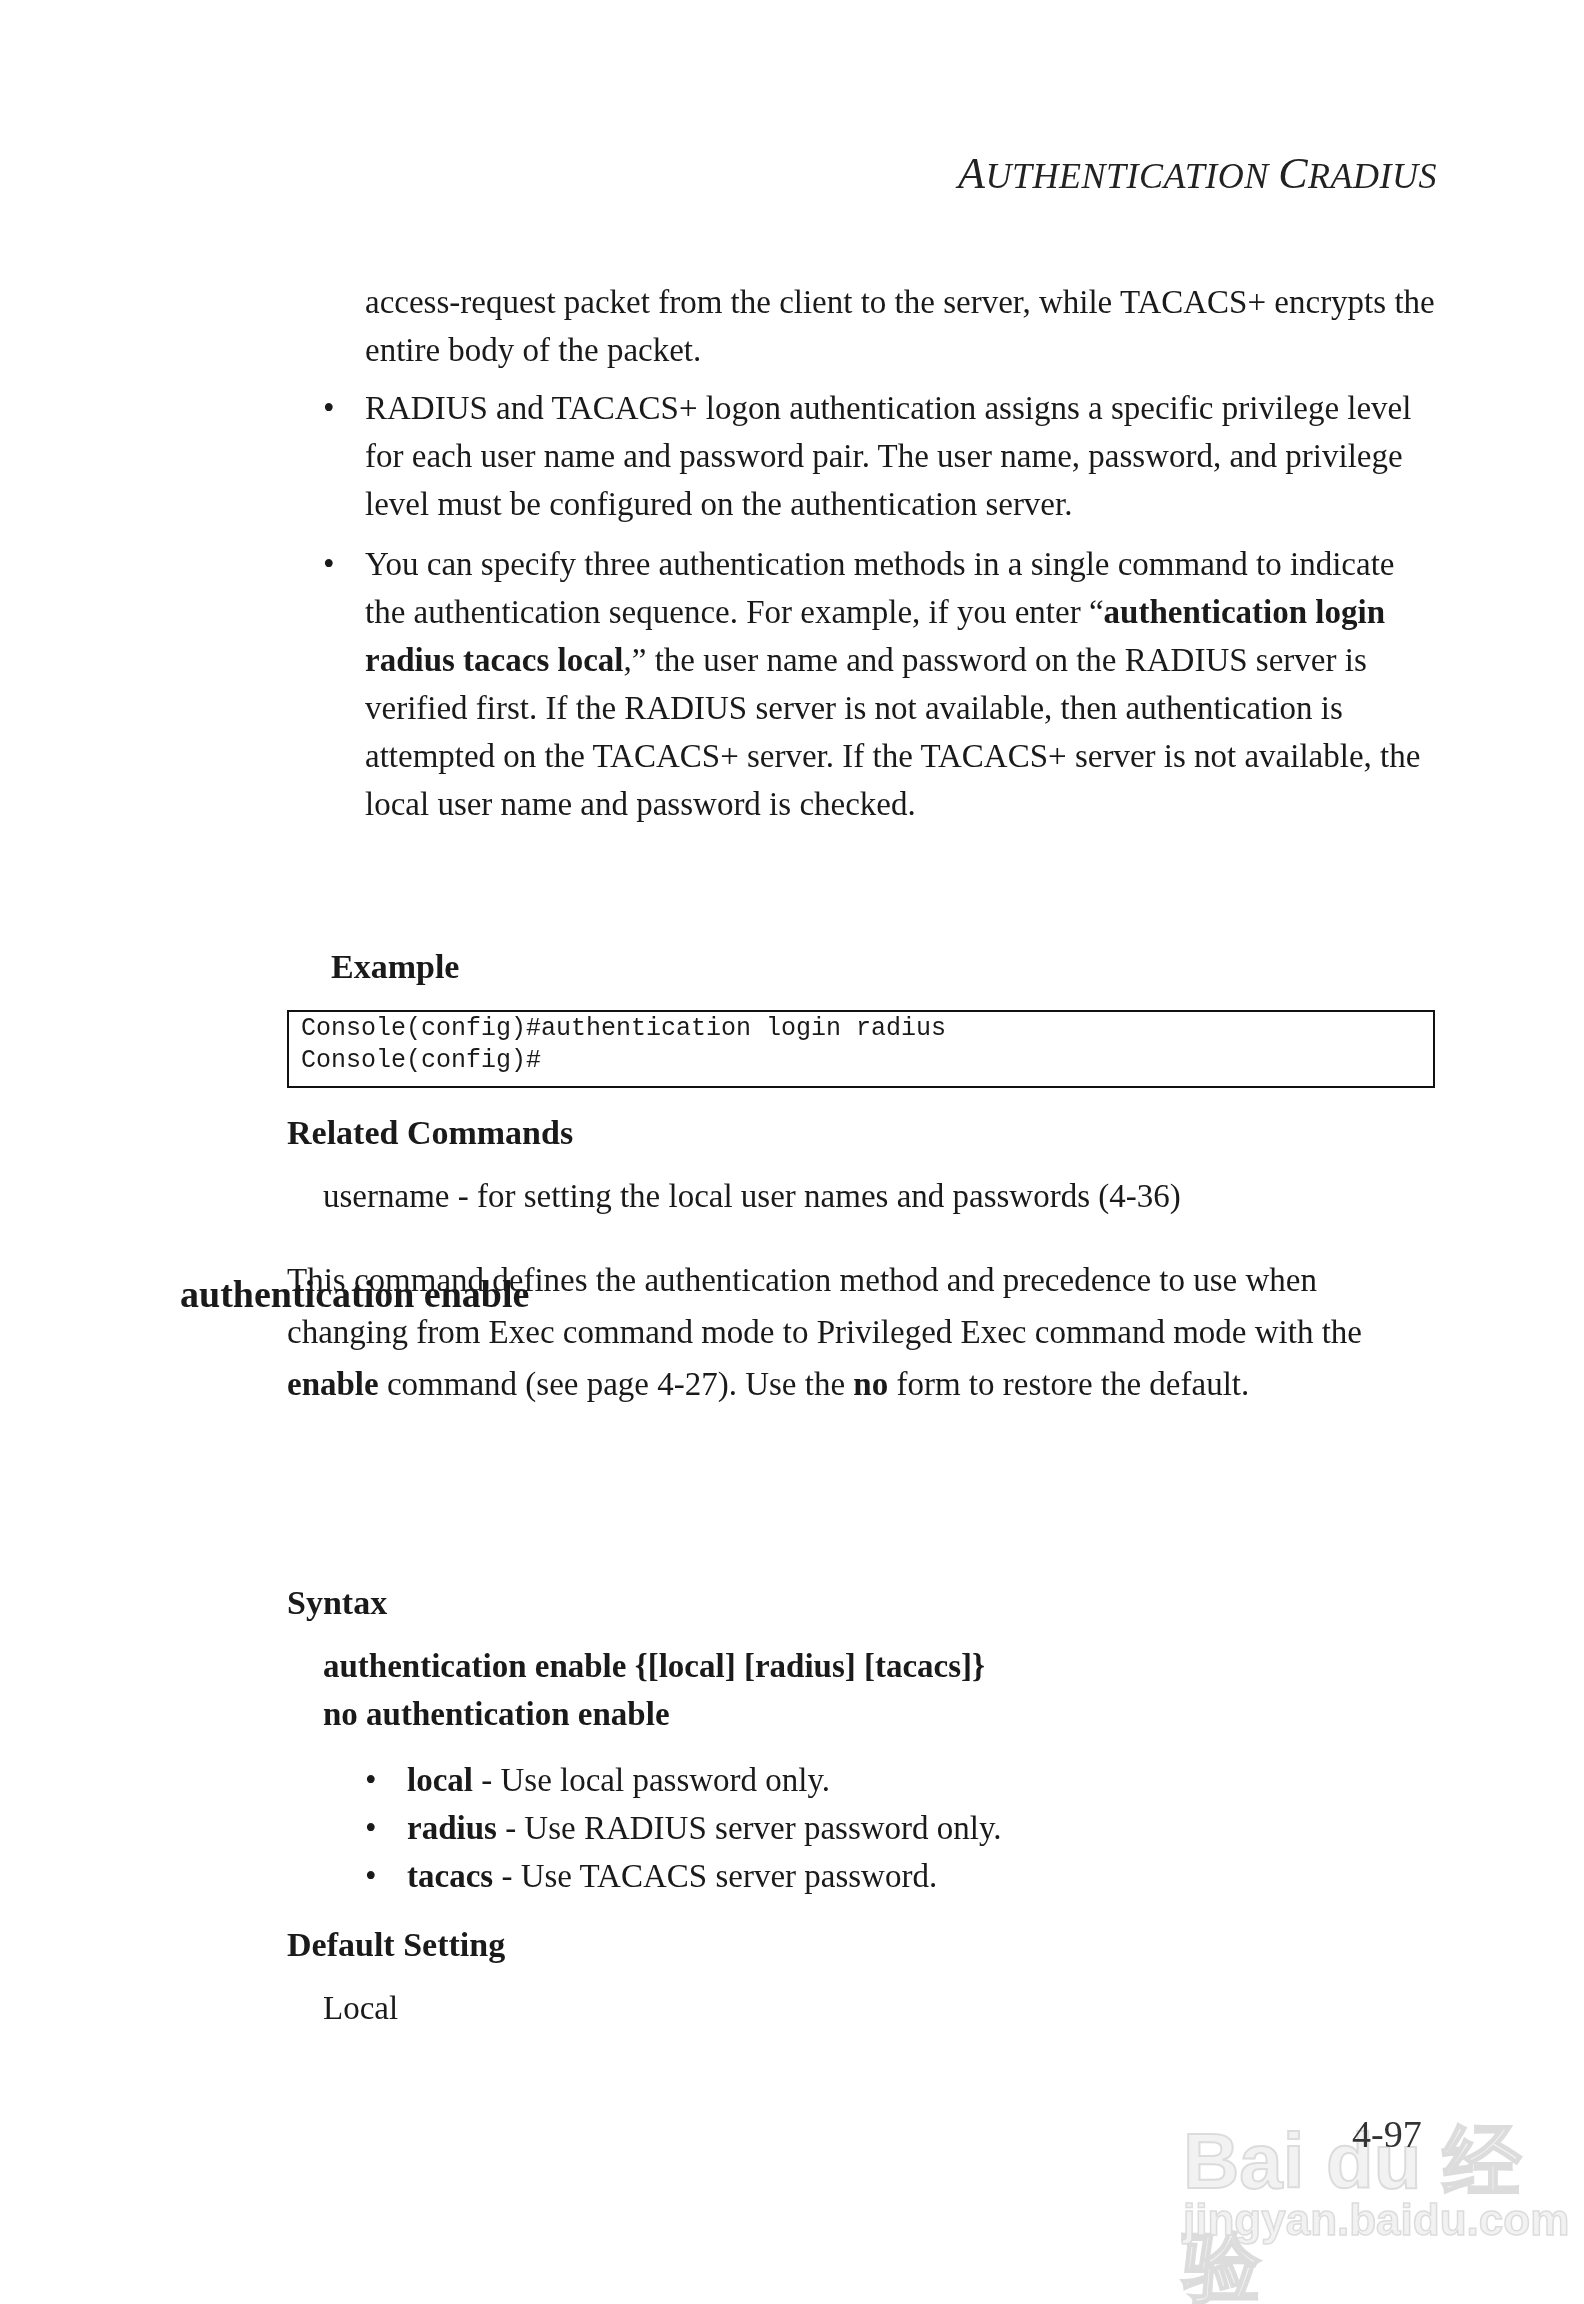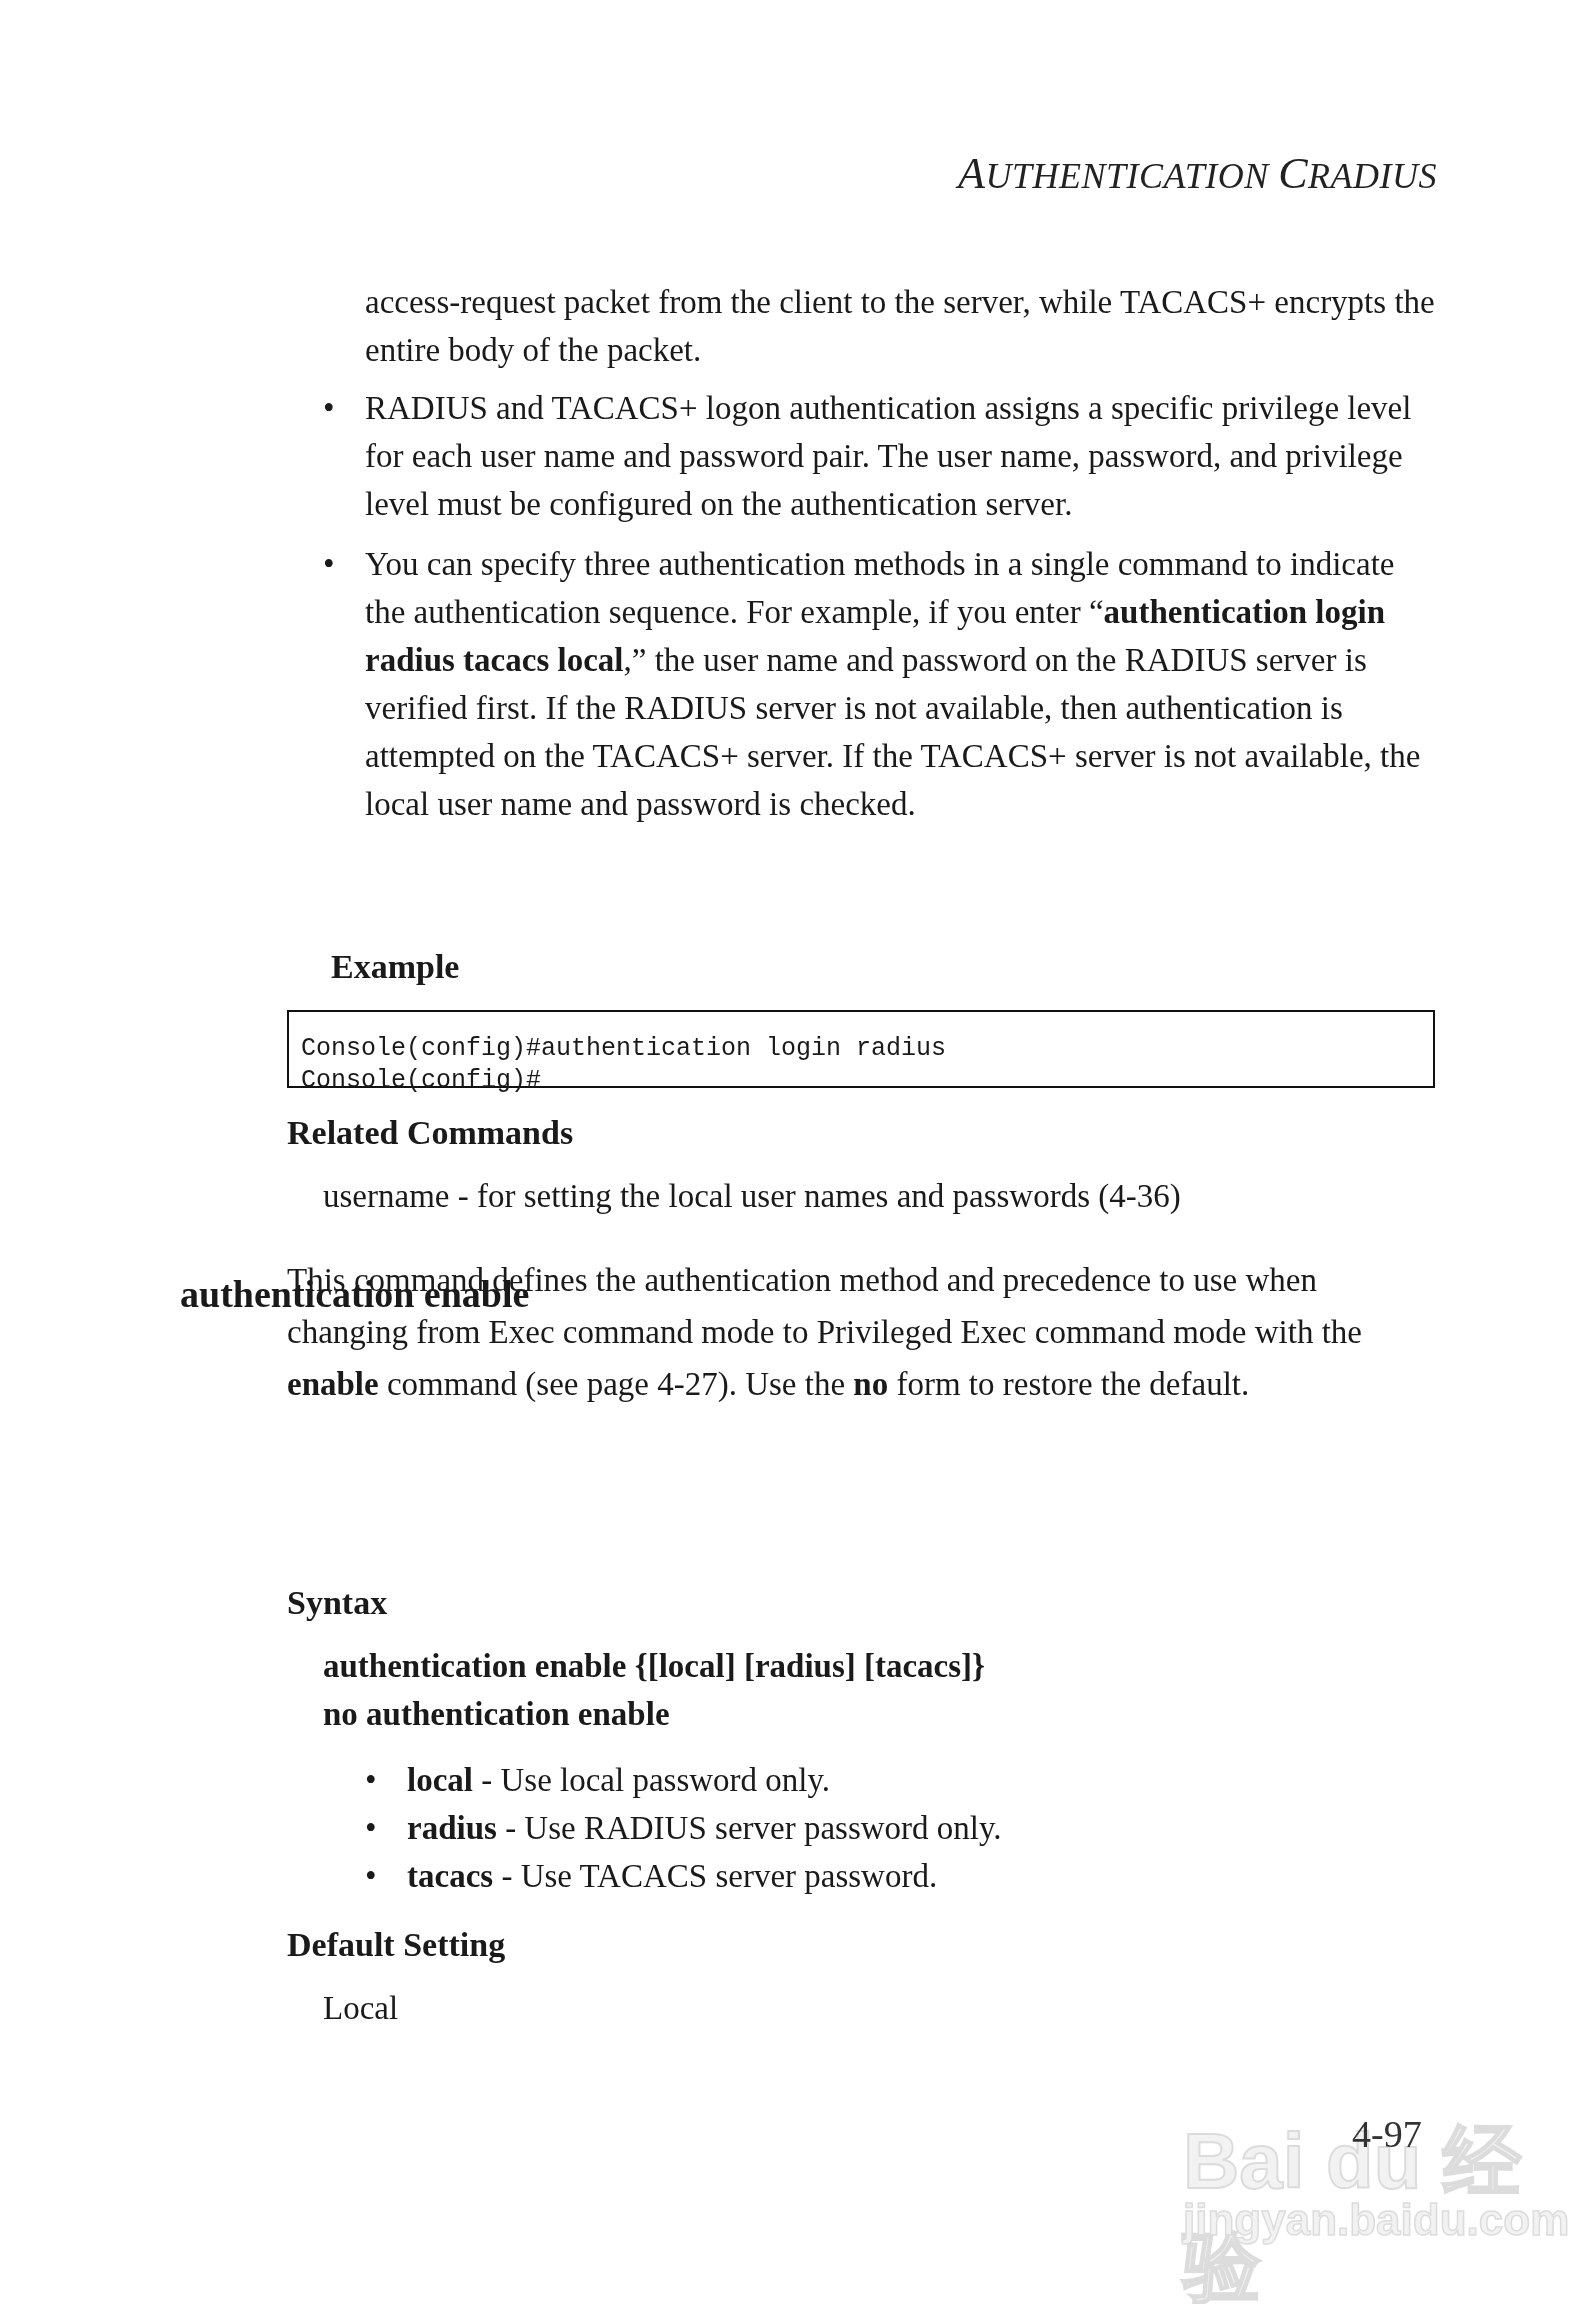--- a/index.html
+++ b/index.html
@@ -7,21 +7,21 @@
          font-family:"Liberation Serif","DejaVu Serif",serif; color:#1a1a1a; }
   .abs { position:absolute; }
   .header { right:147px; top:148px; font-style:italic; font-size:36px; letter-spacing:0.5px; color:#222; }
   .header .big { font-size:44px; }
   .p { font-size:33px; line-height:48px; }
   .bullet-list { left:323px; width:1120px; }
   .bullet { position:relative; padding-left:42px; margin-bottom:12px; }
   .bullet .dot { position:absolute; left:0; top:0; }
   .h3 { font-weight:bold; font-size:34px; }
   .code { left:287px; top:1010px; width:1148px; height:78px; border:2px solid #111; box-sizing:border-box;
-          font-family:"Liberation Mono","DejaVu Sans Mono",monospace; font-size:25px; line-height:32px; padding:21px 12px; }
+          font-family:"Liberation Mono","DejaVu Sans Mono",monospace; font-size:25px; line-height:32px; padding:1px 12px; }
   .h2 { font-weight:bold; font-size:38px; }
   b { font-weight:bold; }
   .watermark { left:1183px; top:2070px; width:370px; height:170px; color:#e6e6e6; font-family:"Liberation Sans","DejaVu Sans",sans-serif; }
   .wm-logo { position:absolute; left:0; top:40px; font-size:78px; font-weight:bold; color:#f2f2f2;
              -webkit-text-stroke:2px #dcdcdc; }
   .wm-url { position:absolute; left:0; top:125px; font-size:44px; font-weight:bold; color:#f2f2f2; -webkit-text-stroke:1.5px #dcdcdc; }
   .pagenum { left:1352px; top:2112px; font-size:38px; color:#333; }
 </style>
 </head>
 <body>

